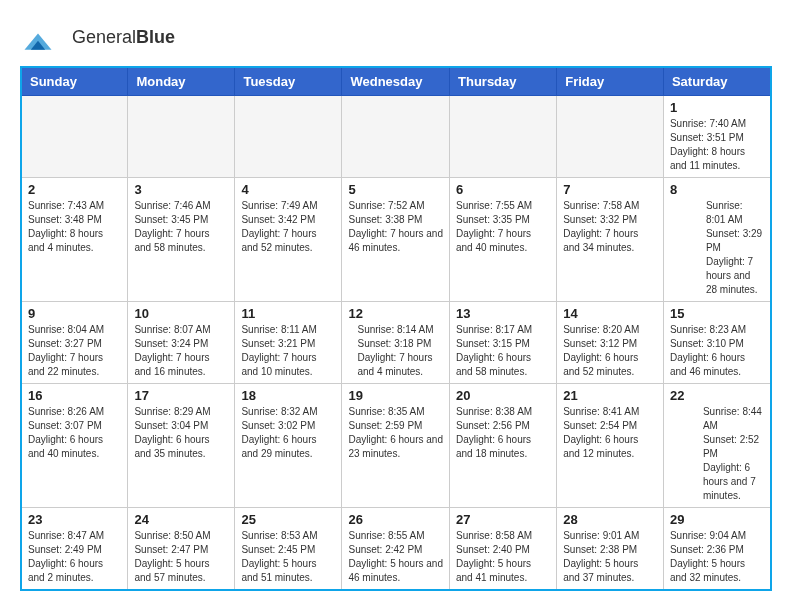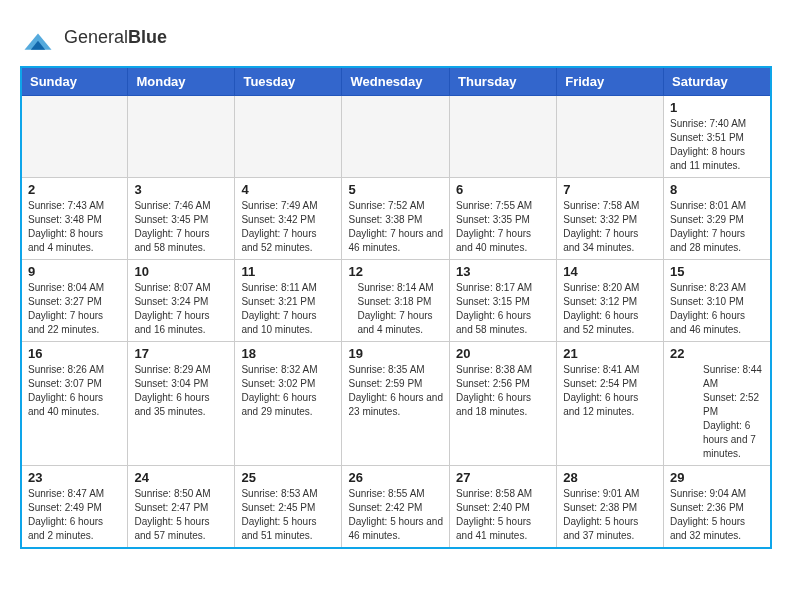--- a/index.html
+++ b/index.html
@@ -12,21 +12,21 @@
     }
     .header {
       display: flex;
       justify-content: space-between;
       align-items: flex-start;
       margin-bottom: 10px;
     }
     .logo {
       display: flex;
       align-items: center;
-      gap: 8px;
+      gap: 16px;
     }
     .logo-text {
       font-size: 18px;
       color: #333;
       font-weight: normal;
       line-height: 1.1;
     }
     .logo-text span {
       font-weight: bold;
     }
@@ -164,21 +164,21 @@
 Daylight: 7 hours and 40 minutes.</div>
         </td>
         <td>
           <span class="day-num">7</span>
           <div class="day-info" style="white-space: pre-line;">Sunrise: 7:58 AM
 Sunset: 3:32 PM
 Daylight: 7 hours and 34 minutes.</div>
         </td>
         <td>
           <span class="day-num">8</span>
-          <div class="day-info" style="white-space: pre-line;">Sunrise: 8:01 AM
+          <div class="day-info" style="white-space: pre-line; margin-left: 36px;">Sunrise: 8:01 AM
 Sunset: 3:29 PM
 Daylight: 7 hours and 28 minutes.</div>
         </td>
       </tr>
       <tr>
         <td>
           <span class="day-num">9</span>
           <div class="day-info" style="white-space: pre-line;">Sunrise: 8:04 AM
 Sunset: 3:27 PM
 Daylight: 7 hours and 22 minutes.</div>

